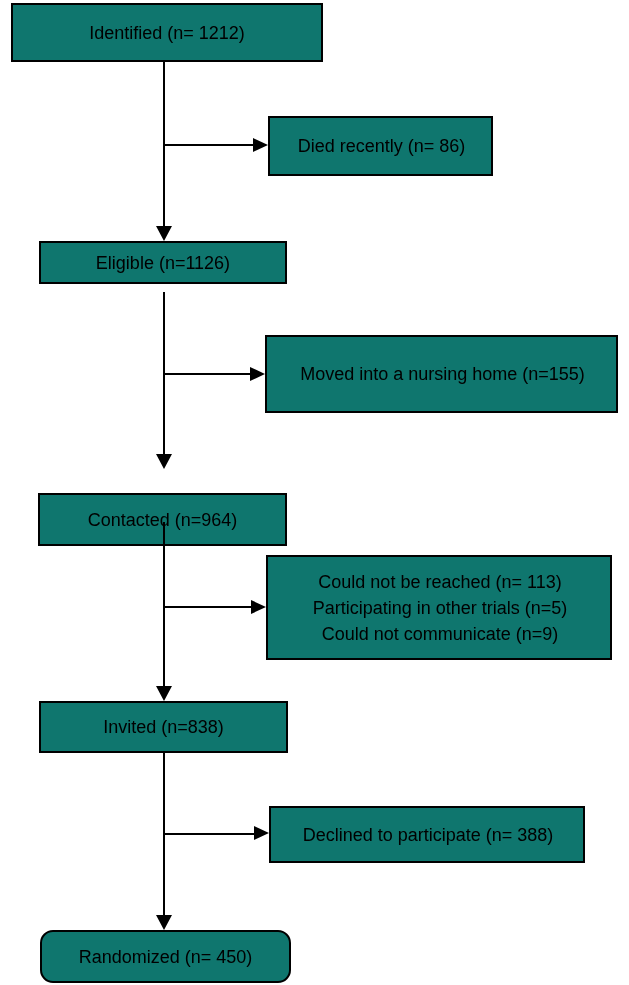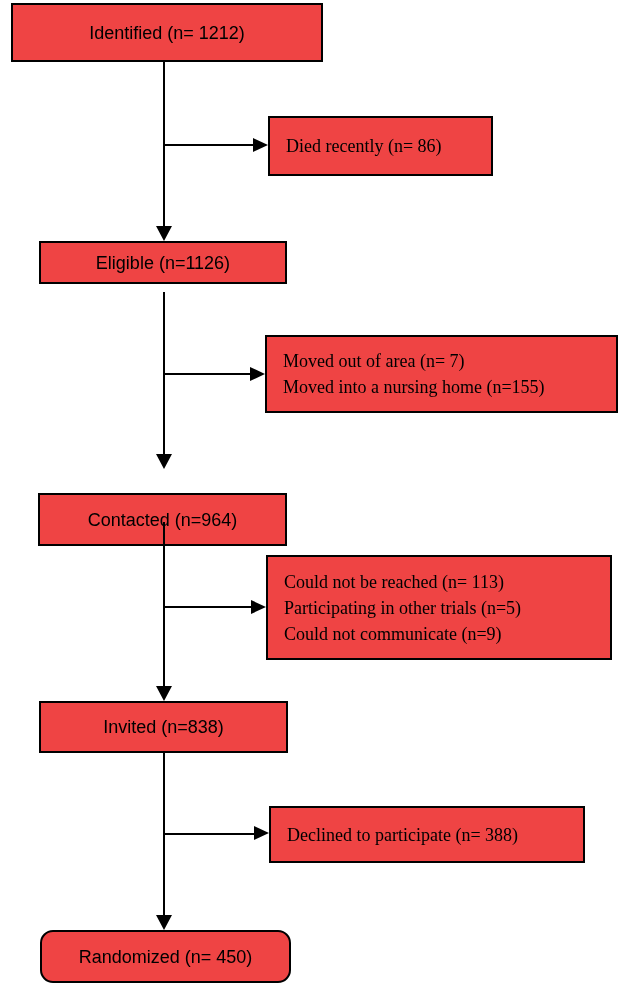--- a/index.html
+++ b/index.html
@@ -6,37 +6,36 @@
   body {
     width: 629px; height: 985px;
     background: #ffffff;
     position: relative;
     font-family: "Liberation Sans", "DejaVu Sans", sans-serif;
     color: #000000;
   }
   .canvas { position: absolute; left: 0; top: 0; width: 629px; height: 985px; }
   .node {
     position: absolute;
-    background: #ef4444;
+    background: #0f766e;
     border: 2px solid #000000;
     box-sizing: border-box;
     display: flex;
     align-items: center;
     font-size: 18px;
     line-height: 26px;
     white-space: nowrap;
   }
   .main-node { justify-content: center; text-align: center; }
   .side-node {
     flex-direction: column;
     justify-content: center;
-    align-items: flex-start;
+    align-items: center;
     padding-left: 16px;
     padding-right: 14px;
-    font-family: Liberation Serif, serif;
   }
   .vline { position: absolute; width: 2px; background: #000000; }
   .hline { position: absolute; height: 2px; background: #000000; }
   .arrow-down {
     position: absolute; width: 0; height: 0;
     border-left: 8px solid transparent;
     border-right: 8px solid transparent;
     border-top: 15px solid #000000;
   }
   .arrow-right {
@@ -97,21 +96,20 @@
     <span>Invited (n=838)</span>
   </div>
   <div class="node main-node" id="box-randomized">
     <span>Randomized (n= 450)</span>
   </div>
 
   <div class="node side-node" id="box-died">
     <div>Died recently (n= 86)</div>
   </div>
   <div class="node side-node" id="box-moved">
-    <div>Moved out of area (n= 7)</div>
     <div>Moved into a nursing home (n=155)</div>
   </div>
   <div class="node side-node" id="box-notreached">
     <div>Could not be reached (n= 113)</div>
     <div>Participating in other trials (n=5)</div>
     <div>Could not communicate (n=9)</div>
   </div>
   <div class="node side-node" id="box-declined">
     <div>Declined to participate (n= 388)</div>
   </div>

